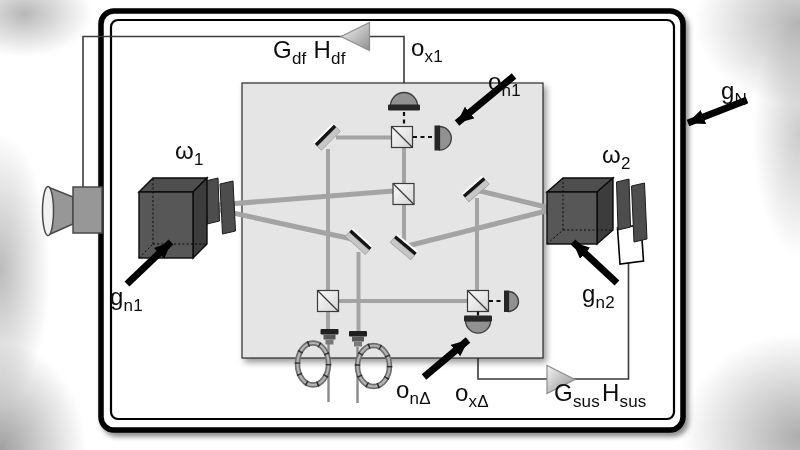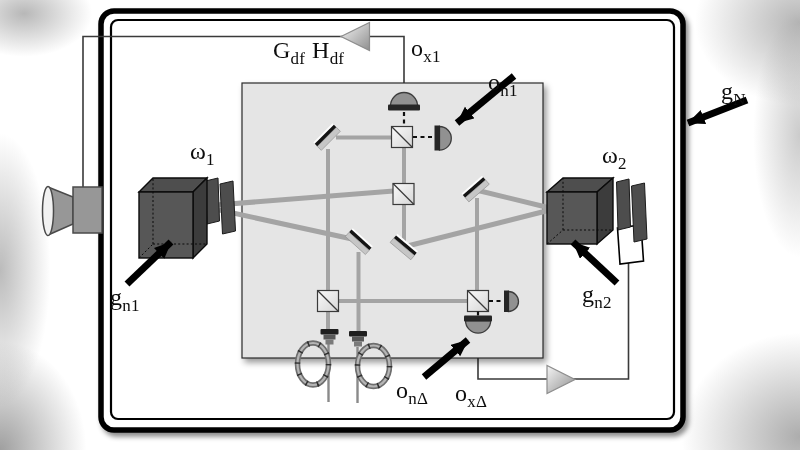--- a/index.html
+++ b/index.html
@@ -1,18 +1,18 @@
 <!DOCTYPE html>
 <html><head>
 <meta charset="utf-8">
 <style>
   html,body{margin:0;padding:0;background:#dcdcdc;}
   #stage{
     position:relative;width:800px;height:450px;overflow:hidden;
-    font-family:Liberation Serif, serif;
+    font-family:Liberation Sans, sans-serif;
     background:
       radial-gradient(95px 60px at 3% 3%, rgba(125,125,125,.55), rgba(125,125,125,0) 72%),
       radial-gradient(70px 190px at 0% 60%, rgba(120,120,120,.5), rgba(120,120,120,0) 72%),
       radial-gradient(120px 150px at 0% 100%, rgba(95,95,95,.6), rgba(95,95,95,0) 72%),
       radial-gradient(140px 110px at 100% 5%, rgba(120,120,120,.55), rgba(120,120,120,0) 75%),
       radial-gradient(65px 170px at 100% 30%, rgba(140,140,140,.45), rgba(140,140,140,0) 72%),
       radial-gradient(160px 140px at 100% 97%, rgba(105,105,105,.55), rgba(105,105,105,0) 74%),
       #ffffff;
   }
   svg{position:absolute;left:0;top:0;}
@@ -203,26 +203,27 @@
 </svg>
 
 <div class="lbl" style="left:273px;top:38px"><span>G</span><sub>df</sub><span class="gap"></span><span>H</span><sub>df</sub></div>
 
 <div class="lbl" style="left:411px;top:36px"><span>o</span><sub>x1</sub></div>
 
 <div class="lbl" style="left:488px;top:70px"><span>o</span><sub>n1</sub></div>
 
 <div class="lbl" style="left:721px;top:79px"><span>g</span><sub>N</sub></div>
 
-<div class="lbl" style="left:190px;top:139px"><span>ω</span><sub>1</sub></div>
+<div class="lbl" style="left:175px;top:139px"><span>ω</span><sub>1</sub></div>
 
 <div class="lbl" style="left:602px;top:143px"><span>ω</span><sub>2</sub></div>
 
 <div class="lbl" style="left:110px;top:285px"><span>g</span><sub>n1</sub></div>
 
 <div class="lbl" style="left:582px;top:282px"><span>g</span><sub>n2</sub></div>
 
 <div class="lbl" style="left:396px;top:378px"><span>o</span><sub>nΔ</sub></div>
 
 <div class="lbl" style="left:455px;top:381px"><span>o</span><sub>xΔ</sub></div>
 
+<div class="lbl" style="left:554px;top:381px"><span>G</span><sub>sus</sub><span class="gap2"></span><span>H</span><sub>sus</sub></div>
 
 </div>
 
 </body></html>

